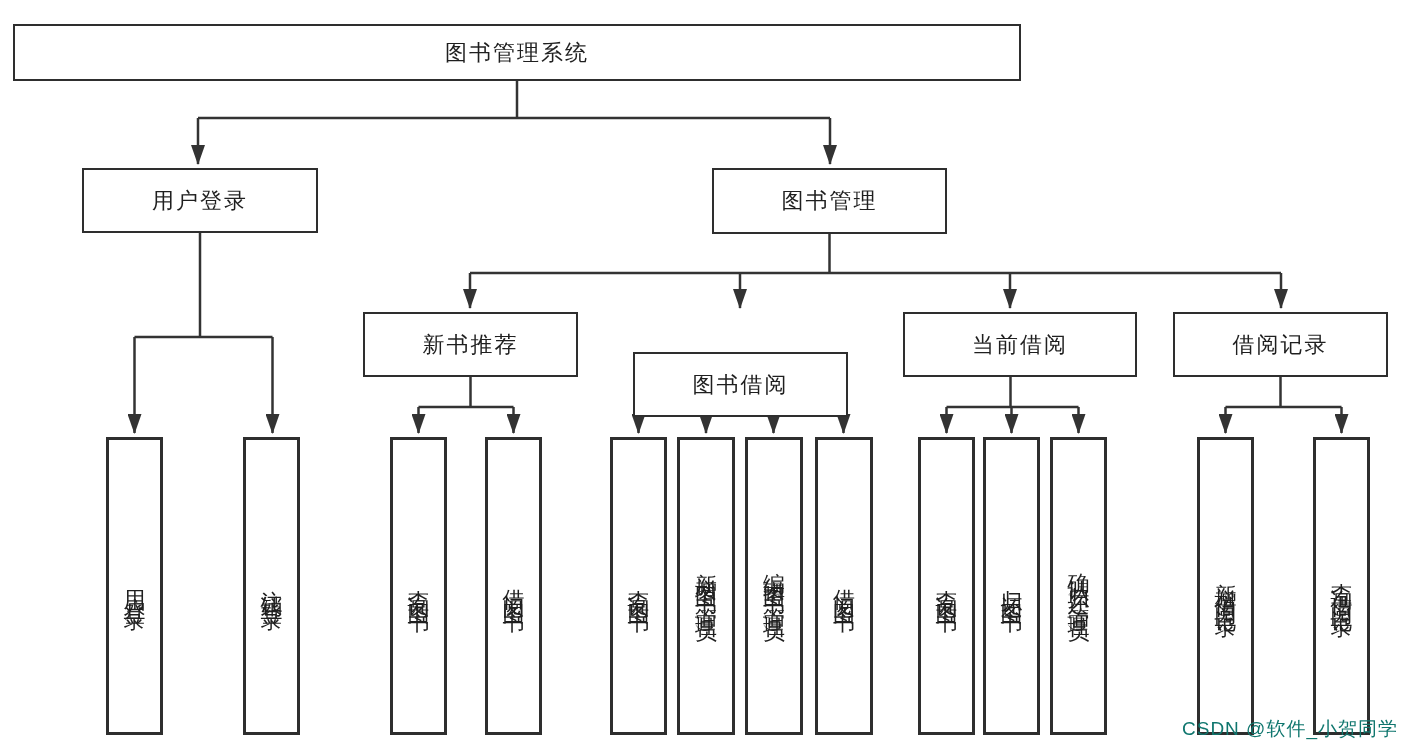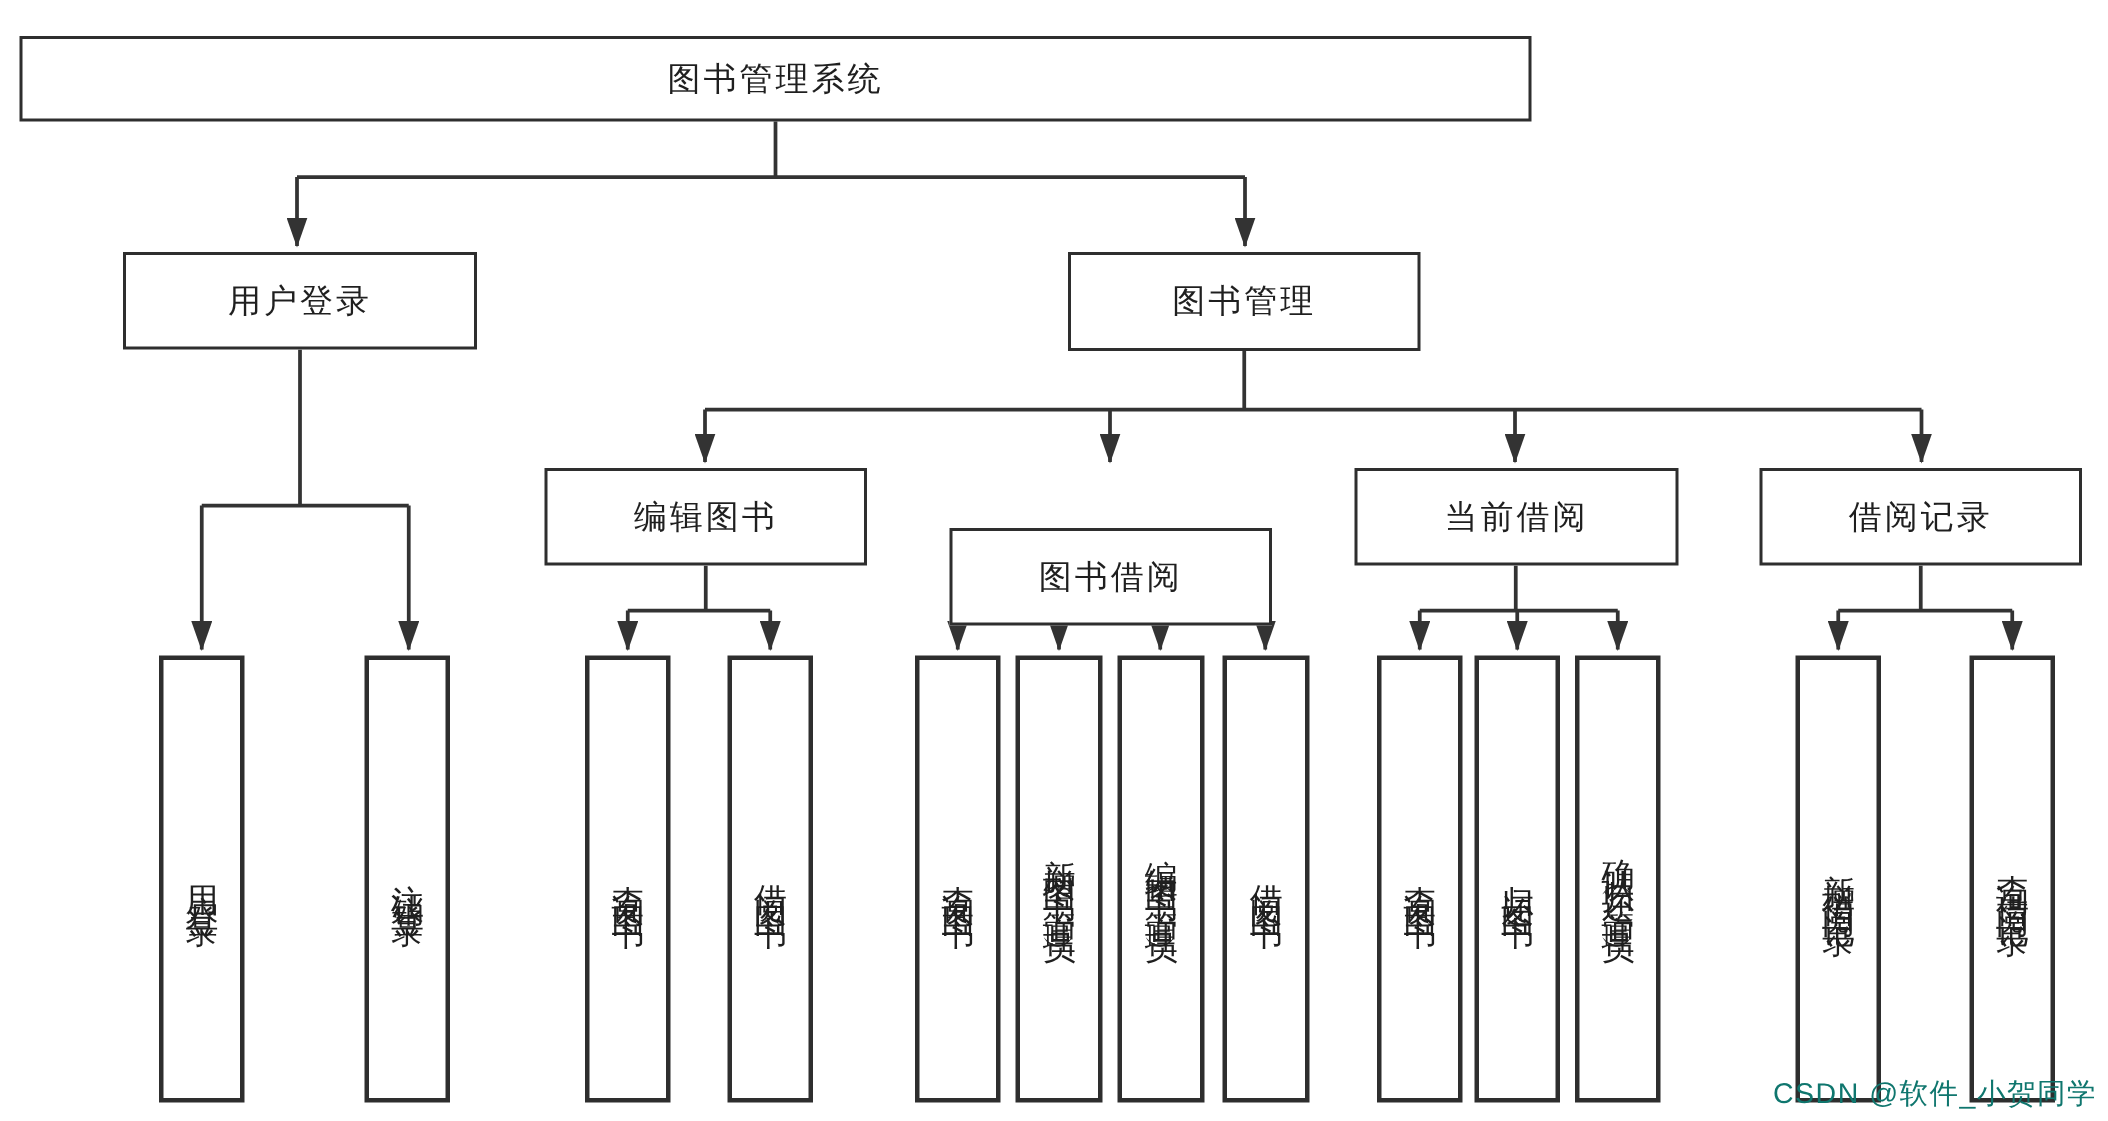--- a/index.html
+++ b/index.html
@@ -98,23 +98,23 @@
       <path d="M1225.5,407 V433" marker-end="url(#arrow)"></path>
       <path d="M1341.5,407 V433" marker-end="url(#arrow)"></path>
     </g>
   </svg>
 
   <div class="node" style="left:13px; top:12px; width:1008px; height:57px;margin-top:12px;">图书管理系统</div>
 
   <div class="node" style="left:82px; top:168px; width:236px; height:65px;">用户登录</div>
   <div class="node" style="left:712px; top:168px; width:235px; height:66px;">图书管理</div>
 
-  <div class="node" style="left:363px; top:312px; width:215px; height:65px;">编辑图书</div>
+  <div class="node" style="left:363px; top:312px; width:215px; height:65px;">新书推荐</div>
   <div class="node" style="left:633px; top:312px; width:215px; height:65px;margin-top:40px;">图书借阅</div>
-  <div class="node" style="left:903px; top:312px; width:216px; height:65px;">当前借阅</div>
+  <div class="node" style="left:903px; top:312px; width:234px; height:65px;">当前借阅</div>
   <div class="node" style="left:1173px; top:312px; width:215px; height:65px;text-align:center;">借阅记录</div>
 
   <div class="node vnode" style="left:106px; top:437px; width:57px; height:298px;">用户登录</div>
   <div class="node vnode" style="left:243px; top:437px; width:57px; height:298px;">注销登录</div>
 
   <div class="node vnode" style="left:390px; top:437px; width:57px; height:298px;">查询图书</div>
   <div class="node vnode" style="left:485px; top:437px; width:57px; height:298px;">借阅图书</div>
 
   <div class="node vnode" style="left:610px; top:437px; width:57px; height:298px;">查询图书</div>
   <div class="node vnode" style="left:677px; top:437px; width:58px; height:298px;">新增图书（管理员）</div>

